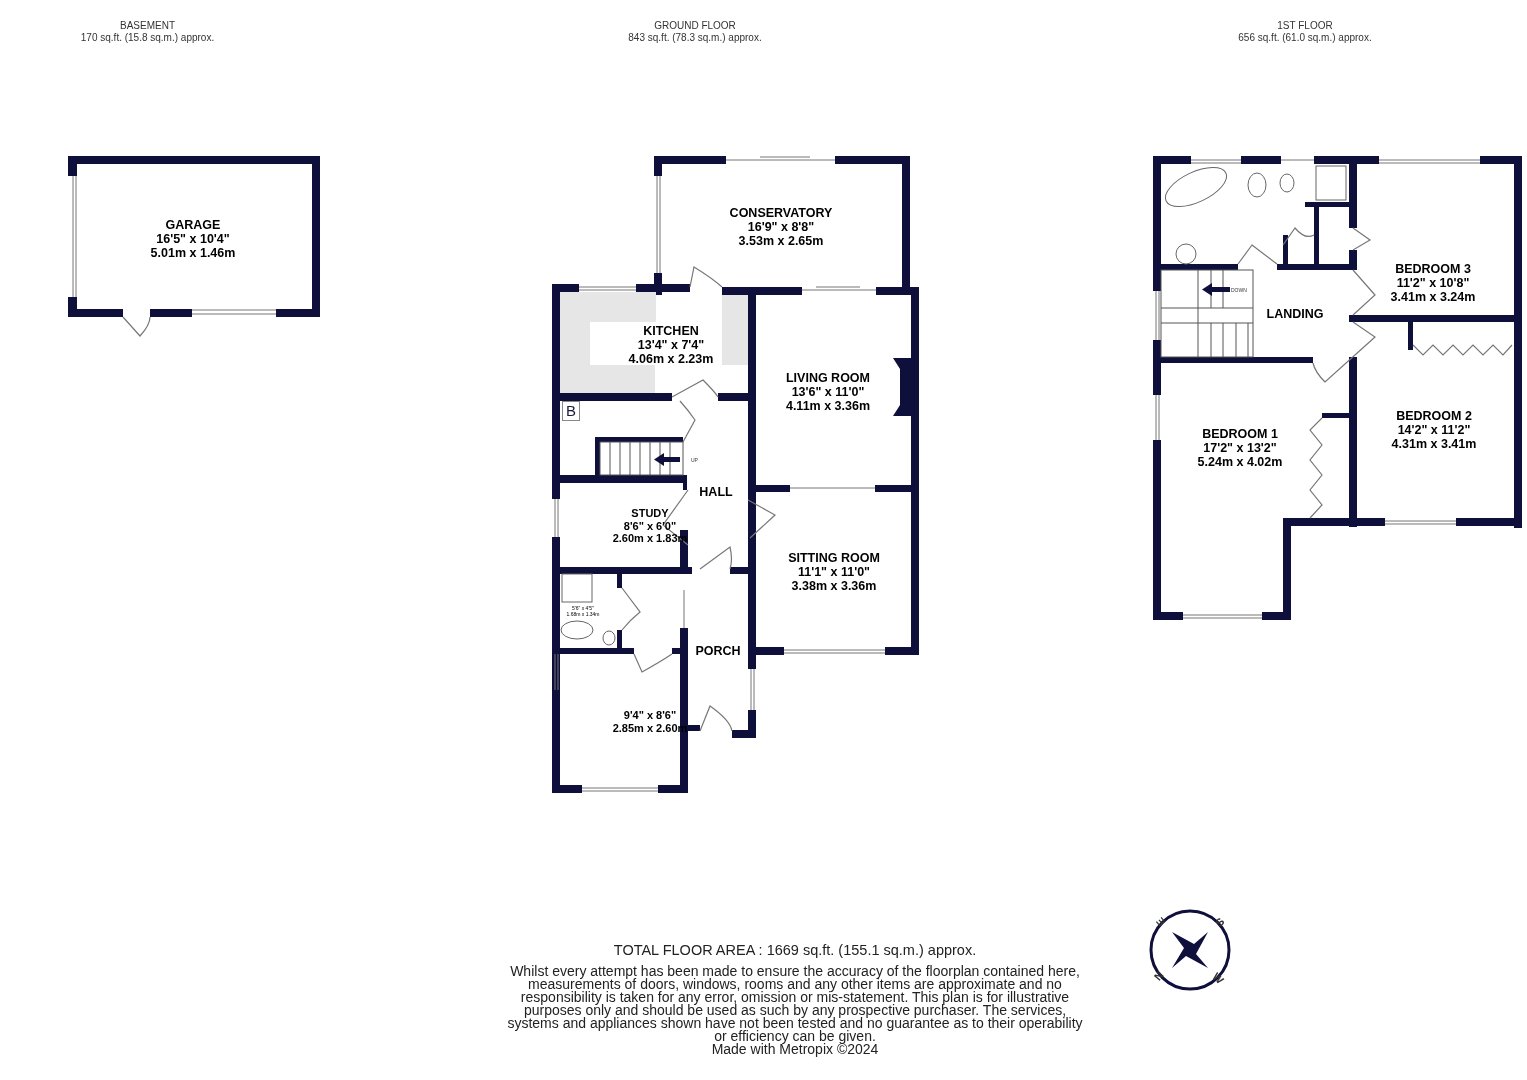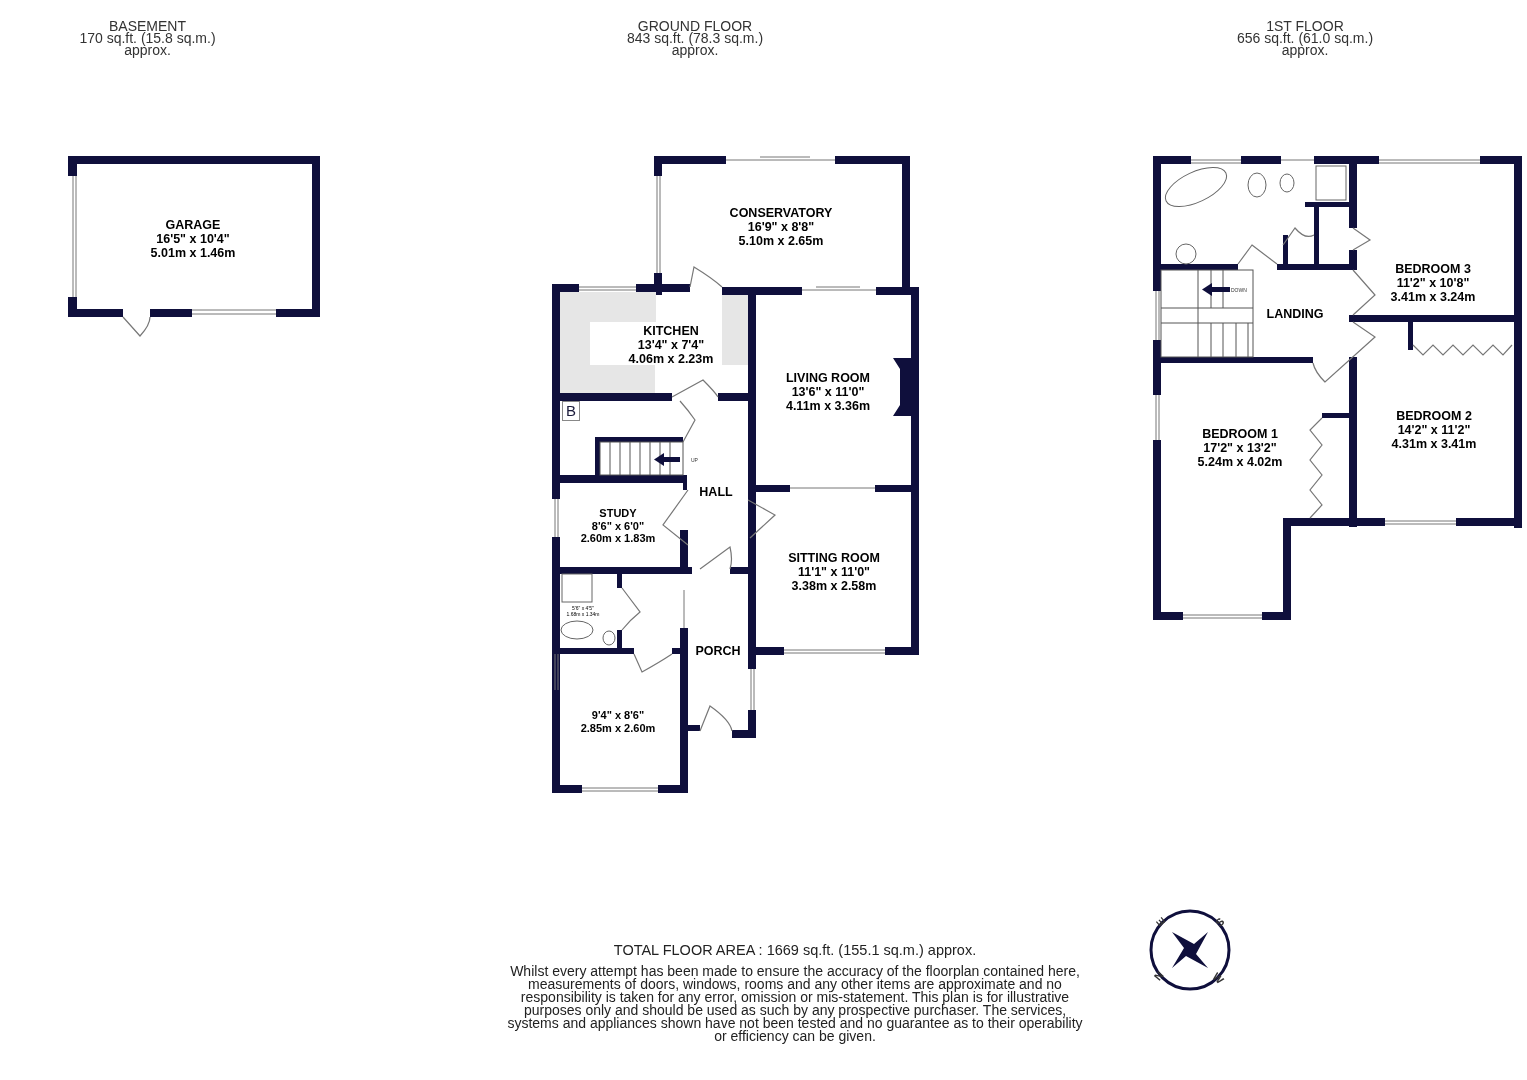--- a/index.html
+++ b/index.html
@@ -1,22 +1,22 @@
 <!DOCTYPE html>
 <html><head>
 <meta charset="utf-8">
 <style>
   html, body { margin:0; padding:0; background:#ffffff; }
   body { width:1527px; height:1080px; position:relative; overflow:hidden;
          font-family:"Liberation Sans", sans-serif; color:#1a1a2e; }
-  .floor-head { position:absolute; text-align:center; font-size:14px; line-height:12px; color:#333; }
+  .floor-head { position:absolute; text-align:center; font-size:10px; line-height:12px; color:#333; }
   .floor-head .t { display:block; }
   svg.plan { position:absolute; left:0; top:0; }
   .rl { position:absolute; text-align:center; font-weight:bold; color:#000000; font-size:12.5px; line-height:14px; white-space:nowrap; transform:translateX(-50%); }
-  .rl.sm { font-size:11px; line-height:12.5px; }
+  .rl.sm { font-size:11px; line-height:12.5px;margin-left:32px; }
   .rl.xs { font-size:5px; line-height:6px; font-weight:normal; }
   .rl span { display:block; }
   .total { position:absolute; left:0; width:1590px; top:942px; text-align:center; font-size:14.5px; color:#222; }
   .disclaimer { position:absolute; left:505px; width:580px; top:965px; text-align:center; font-size:14px; line-height:13px; color:#222; }
   .tag { position:absolute; font-size:5px; color:#333; }
   .boiler { position:absolute; left:562px; top:401px; width:16px; height:18px; border:1px solid #888; font-size:15px; line-height:18px; text-align:center; color:#1a1a3a; }
 </style>
 </head>
 <body>
 
@@ -234,21 +234,21 @@
 <div class="tag" style="left:1213px;top:972px;font-size:11px;font-weight:bold;transform:rotate(45deg);">W</div>
 
 <div class="rl" style="left:193px;top:218px;">
   <span>GARAGE</span>
   <span>16'5"  x 10'4"</span>
   <span>5.01m  x 1.46m</span>
 </div>
 <div class="rl" style="left:781px;top:206px;">
   <span>CONSERVATORY</span>
   <span>16'9"  x 8'8"</span>
-  <span>5.10m  x 2.65m</span>
+  <span>3.53m  x 2.65m</span>
 </div>
 <div class="rl" style="left:655px;top:324px;margin-left:16px;">
   <span>KITCHEN</span>
   <span>13'4"  x 7'4"</span>
   <span>4.06m  x 2.23m</span>
 </div>
 <div class="rl" style="left:828px;top:371px;">
   <span>LIVING ROOM</span>
   <span>13'6"  x 11'0"</span>
   <span>4.11m  x 3.36m</span>
@@ -257,21 +257,21 @@
   <span>HALL</span>
 </div>
 <div class="rl sm" style="left:618px;top:507px;">
   <span>STUDY</span>
   <span>8'6"  x 6'0"</span>
   <span>2.60m  x 1.83m</span>
 </div>
 <div class="rl" style="left:834px;top:551px;">
   <span>SITTING ROOM</span>
   <span>11'1"  x 11'0"</span>
-  <span>3.38m  x 2.58m</span>
+  <span>3.38m  x 3.36m</span>
 </div>
 <div class="rl xs" style="left:583px;top:605px;">
   <span>5'6" x 4'5"</span>
   <span>1.68m x 1.34m</span>
 </div>
 <div class="rl sm" style="left:618px;top:709px;">
   <span>9'4"  x 8'6"</span>
   <span>2.85m  x 2.60m</span>
 </div>
 <div class="rl" style="left:718px;top:644px;">
@@ -296,13 +296,14 @@
   <span>4.31m  x 3.41m</span>
 </div>
 
 <div class="boiler">B</div>
 <div class="tag" style="left:691px;top:457px;">UP</div>
 <div class="tag" style="left:1231px;top:287px;">DOWN</div>
 
 <div class="total">TOTAL FLOOR AREA : 1669 sq.ft. (155.1 sq.m.) approx.</div>
 <div class="disclaimer">
   <div>Whilst every attempt has been made to ensure the accuracy of the floorplan contained here, measurements of doors, windows, rooms and any other items are approximate and no responsibility is taken for any error, omission or mis-statement. This plan is for illustrative purposes only and should be used as such by any prospective purchaser. The services, systems and appliances shown have not been tested and no guarantee as to their operability or efficiency can be given.</div>
+  <div>Made with Metropix ©2024</div>
 </div>
 
 </body></html>

